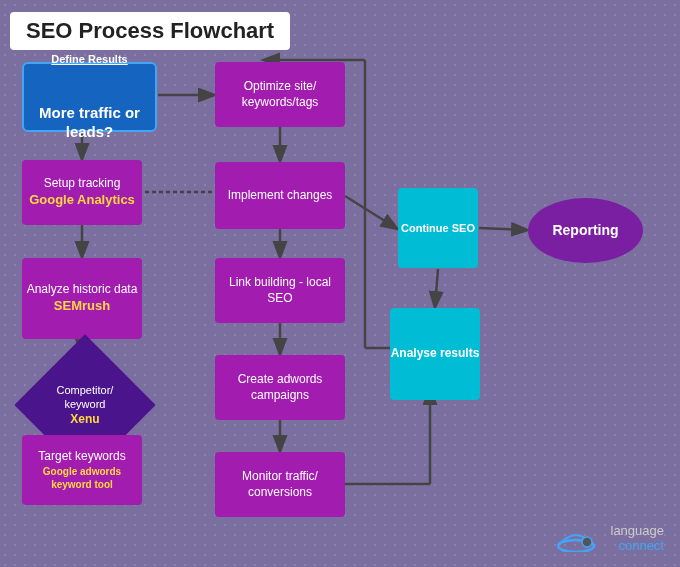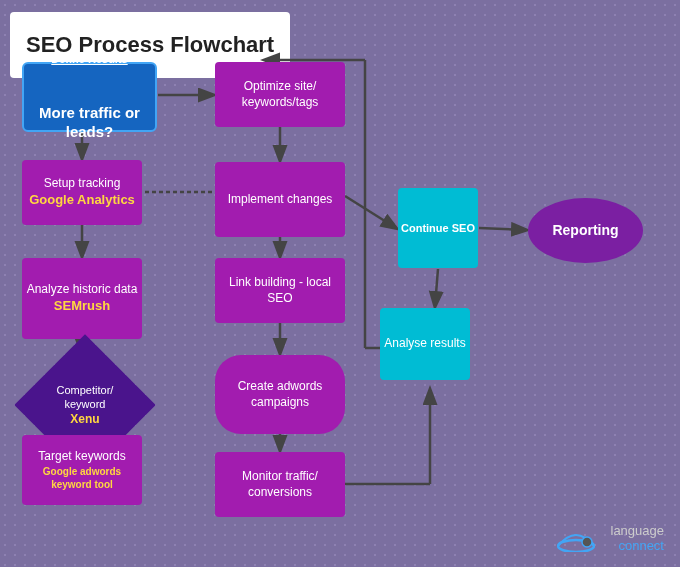--- a/index.html
+++ b/index.html
@@ -28,21 +28,21 @@
       height: 567px;
       z-index: 1;
     }
 
     
     .title-box {
       position: absolute;
       top: 12px;
       left: 10px;
       background: white;
-      padding: 20px 16px;
+      padding: 6px 16px;
       border-radius: 4px;
     }
     .title-box span {
       font-size: 22px;
       font-weight: bold;
       color: #222;
     }
 
     
     .box {
@@ -155,52 +155,52 @@
       width: 100px; height: 100px;
     }
 
     #optimize-box {
       left: 215px; top: 62px;
       width: 130px; height: 65px;
     }
 
     #implement-box {
       left: 215px; top: 162px;
-      width: 130px; height: 75px;
+      width: 130px; height: 67px;
     }
 
     #linkbuilding-box {
       left: 215px; top: 258px;
       width: 130px; height: 65px;
     }
 
     #adwords-box {
       left: 215px; top: 355px;
-      width: 130px; height: 79px; border-radius: 26px;
+      width: 130px; height: 65px;
     }
 
     #monitor-box {
       left: 215px; top: 452px;
       width: 130px; height: 65px;
     }
 
     #continue-box {
       left: 398px; top: 188px;
       width: 80px; height: 80px;
       flex-direction: column;
       font-size: 11px;
       font-weight: bold;
     }
 
     #analyse-box {
-      left: 380px; top: 308px;
-      width: 90px; height: 72px;
+      left: 390px; top: 308px;
+      width: 90px; height: 92px;
       flex-direction: column;
       font-size: 12px;
-      font-weight: normal;
+      font-weight: bold;
     }
 
     #reporting-oval {
       left: 528px; top: 198px;
       width: 115px; height: 65px;
       font-size: 14px;
       font-weight: bold;
     }
   </style>
 </head>

